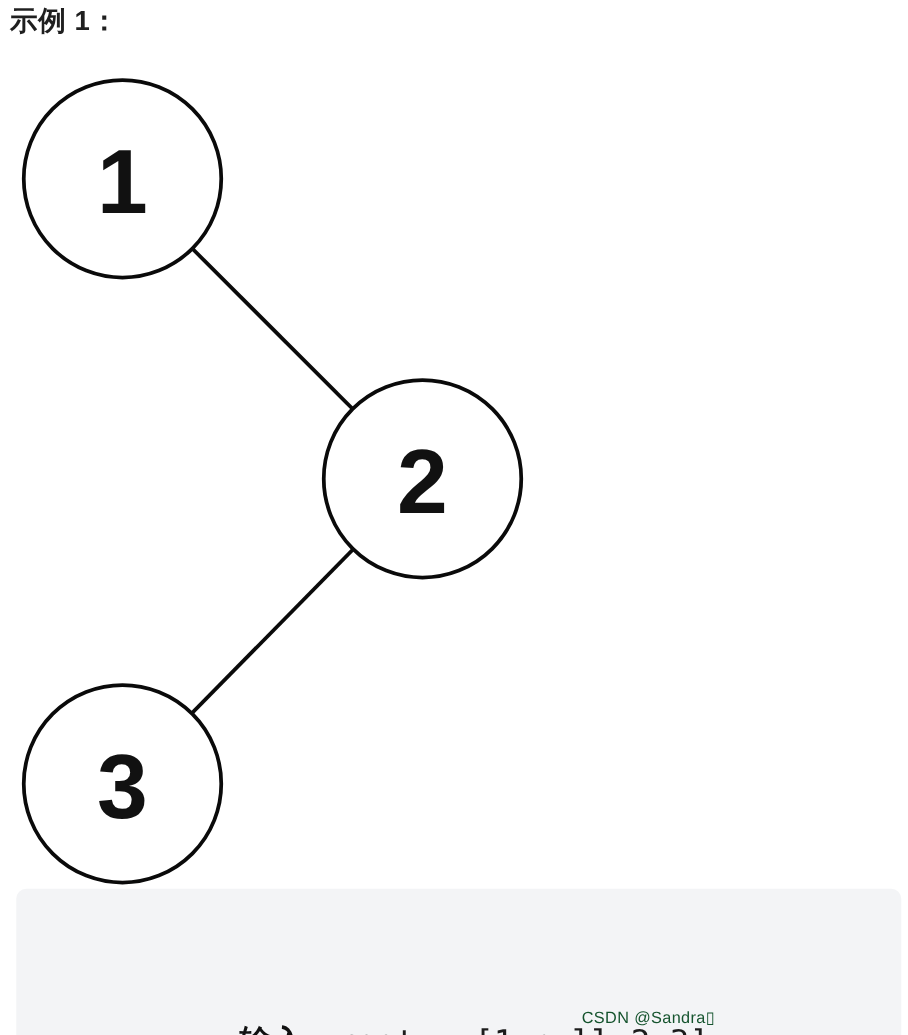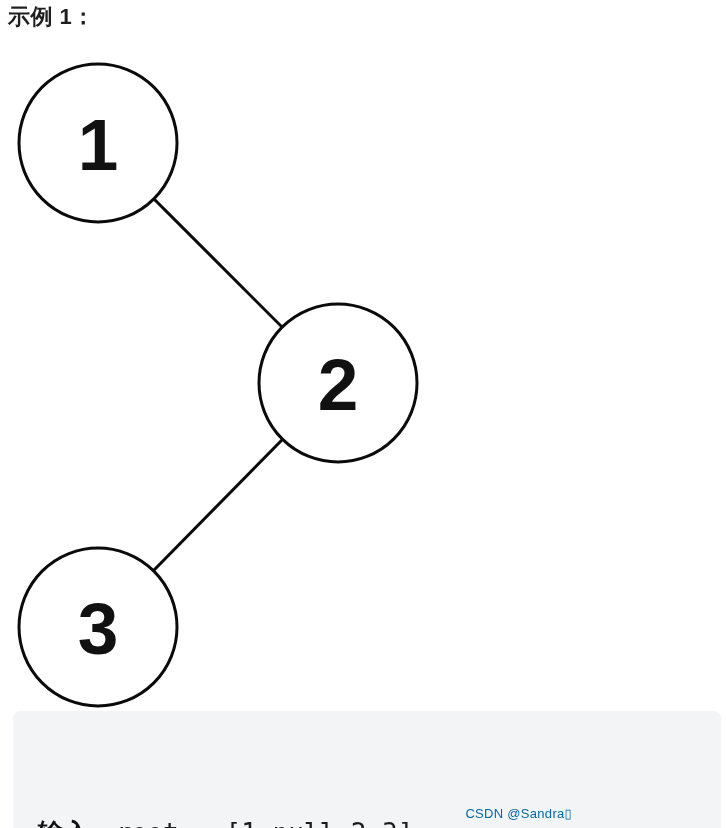--- a/index.html
+++ b/index.html
@@ -3,21 +3,21 @@
 <meta charset="utf-8">
 <style>
   * { margin: 0; padding: 0; box-sizing: border-box; }
   html, body {
     width: 726px; height: 828px;
     background: #ffffff;
     overflow: hidden;
     font-family: "Liberation Sans", sans-serif;
     position: relative;
   }
-  .page { position: relative; width: 580px; height: 828px; }
+  .page { position: relative; width: 580px; height: 828px; text-align: center; }
 
   .example-title {
     position: absolute;
     left: 8px; top: 2px;
     font-size: 22px;
     font-weight: 700;
     color: #1f1f1f;
     letter-spacing: 0.5px;
   }
 
@@ -61,21 +61,21 @@
   .code-label {
     font-family: "Liberation Sans", sans-serif;
     font-weight: 700;
     color: #111111;
   }
 
   .watermark {
     position: absolute;
     right: 8px; top: 806px;
     font-size: 13px;
-    color: #0369a1;
+    color: #14532d;
     font-family: "Liberation Sans", sans-serif;
     letter-spacing: 0.3px;
   }
 </style>
 </head>
 <body>
 
 <div class="page">
 
   <div class="example-title">示例 1：</div>

